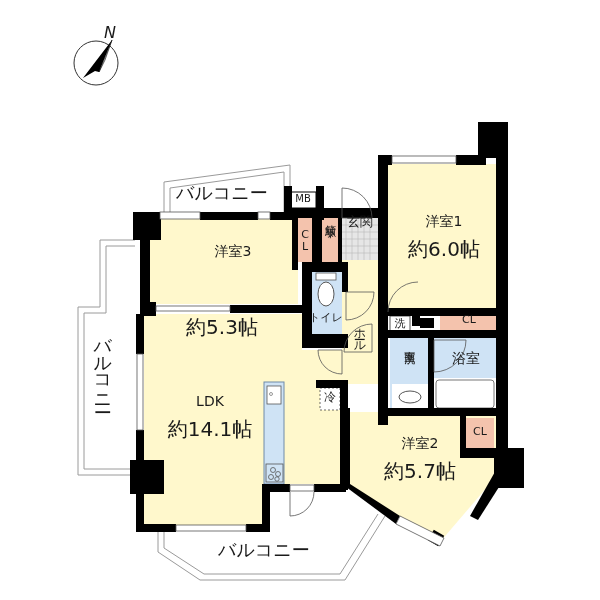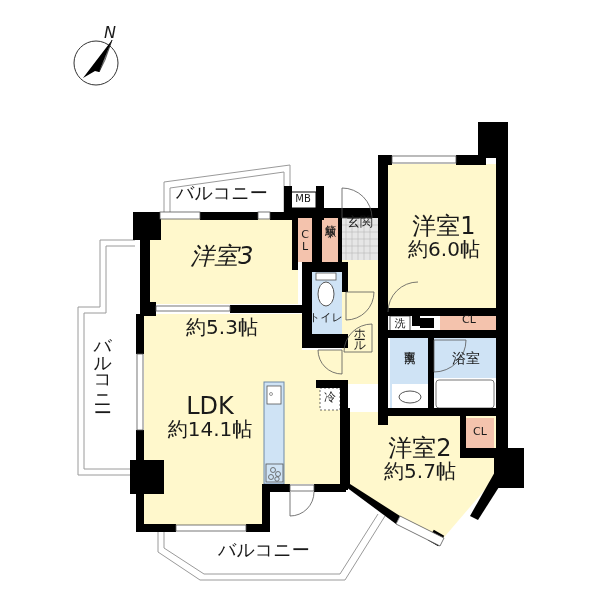--- a/index.html
+++ b/index.html
@@ -1,19 +1,19 @@
 <!DOCTYPE html>
 <html><head>
 <meta charset="utf-8">
 <style>
   html, body { margin:0; padding:0; background:#ffffff; }
   body { width:600px; height:600px; overflow:hidden; position:relative; font-family:"DejaVu Sans", sans-serif; }
   #plan { position:absolute; left:0; top:0; width:600px; height:600px; }
   .lbl { position:absolute; color:#1a1a1a; white-space:nowrap; text-align:center; line-height:1.15; font-family:"DejaVu Sans", sans-serif; }
-  .room-name { font-size:24px; }
+  .room-name { font-size:14px; }
   .room-size { font-size:20px; }
   .small { font-size:12px; }
   .vert { writing-mode:vertical-rl; text-orientation:upright; letter-spacing:-1px; }
 </style>
 </head>
 <body>
 
 <svg id="plan" viewBox="0 0 600 600" xmlns="http://www.w3.org/2000/svg">
 
   <g>
@@ -174,21 +174,21 @@
     <path d="M342,188 L342,218 L372,218 A30,30 0 0 0 342,188 Z" fill="none"></path>
     <path d="M344,352 A28,28 0 0 1 372,324 L372,352 Z" fill="none"></path>
     <path d="M346,292 L374,292 A28,28 0 0 1 346,320 Z" fill="none"></path>
     <path d="M388,312 A30,30 0 0 1 418,282" fill="none"></path>
     <path d="M434,340 L434,372 A32,32 0 0 0 466,340 Z" fill="none"></path>
     <path d="M290,492 L290,516 A24,24 0 0 0 314,492" fill="none"></path>
     <path d="M318,350 A24,24 0 0 0 342,374 L342,350 Z" fill="none"></path>
   </g>
 </svg>
 
-<div class="lbl room-name" style="left:152px;top:243px;width:140px;font-style:italic;">洋室3</div>
+<div class="lbl room-name" style="left:163px;top:243px;width:140px;">洋室3</div>
 <div class="lbl room-size" style="left:152px;top:268px;width:140px;margin-top:48px;">約5.3帖</div>
 
 <div class="lbl room-name" style="left:392px;top:213px;width:104px;">洋室1</div>
 <div class="lbl room-size" style="left:392px;top:238px;width:104px;">約6.0帖</div>
 
 <div class="lbl room-name" style="left:150px;top:393px;width:120px;">LDK</div>
 <div class="lbl room-size" style="left:150px;top:418px;width:120px;">約14.1帖</div>
 
 <div class="lbl room-name" style="left:360px;top:435px;width:120px;">洋室2</div>
 <div class="lbl room-size" style="left:360px;top:460px;width:120px;">約5.7帖</div>

